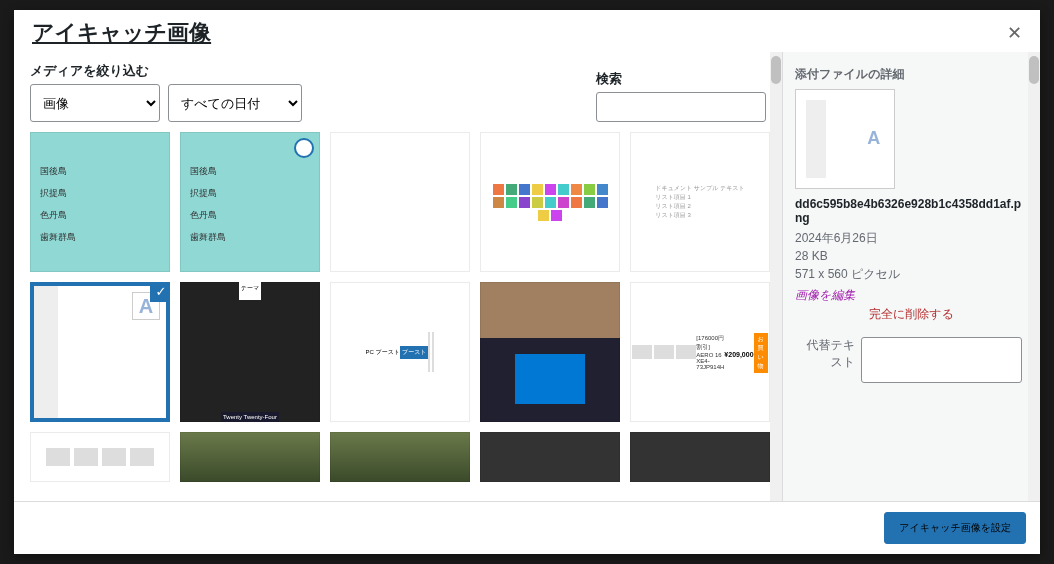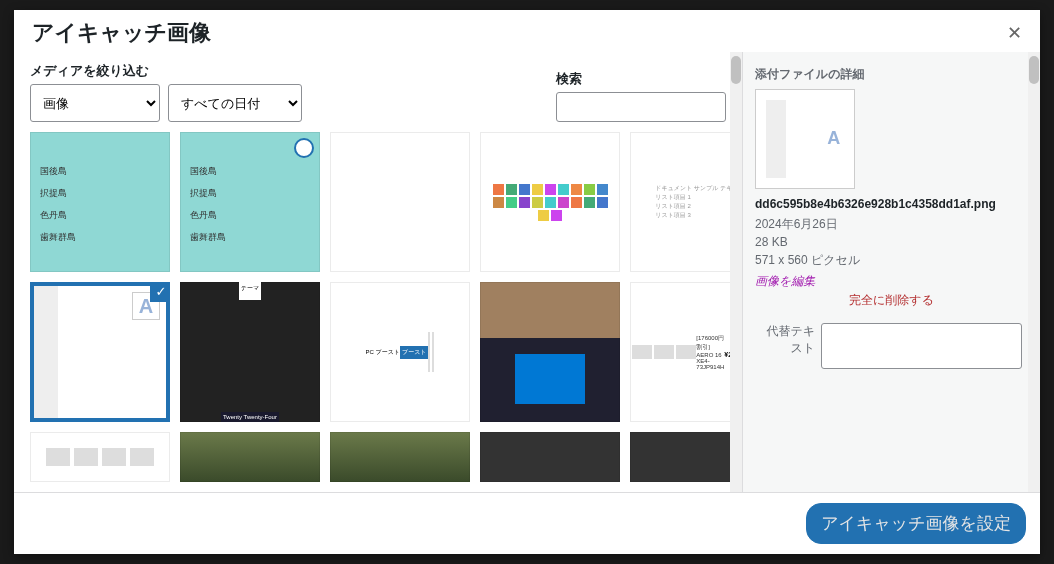--- a/index.html
+++ b/index.html
@@ -1,48 +1,48 @@
 <!DOCTYPE html>
 <html><head>
 <meta charset="utf-8">
 <style>
 * { margin: 0; padding: 0; box-sizing: border-box; }
 body { font-family: -apple-system, "Segoe UI", Arial, sans-serif; background: #1a1a1a; width: 1054px; height: 564px; overflow: hidden; position: relative; }
 .modal { position: absolute; top: 10px; left: 14px; right: 14px; bottom: 10px; background: #fff; display: flex; flex-direction: column; box-shadow: 0 3px 10px rgba(0,0,0,.4); }
 .modal-header { display: flex; justify-content: space-between; align-items: center; padding: 8px 18px 4px; }
-.modal-title { font-size: 22px; font-weight: 600; color: #1d2327; }
+.modal-title { font-size: 22px; font-weight: 600; color: #1d2327; text-decoration: underline; }
 .close-btn { font-size: 18px; color: #666; cursor: pointer; background: none; border: none; }
 .tabs { display: flex; border-bottom: 1px solid #dcdcde; padding: 0 14px; }
 .tab { padding: 8px 14px; font-size: 13px; color: #646970; border: 1px solid transparent; position: relative; top: 1px; cursor: pointer; }
 .tab.active { border: 1px solid #dcdcde; border-bottom-color: #fff; background: #fff; color: #1d2327; }
 .body { flex: 1; display: flex; overflow: hidden; }
 .main { flex: 1; padding: 10px 16px; overflow-y: auto; position: relative; }
 .filter-bar { display: flex; align-items: flex-end; gap: 14px; margin-bottom: 10px; }
 .filter-group { display: flex; flex-direction: column; gap: 4px; }
 .filter-label { font-size: 13px; font-weight: 600; color: #1d2327; }
 .filter-selects { display: flex; gap: 8px; }
 select { height: 38px; font-size: 13px; padding: 0 24px 0 8px; border: 1px solid #8c8f94; border-radius: 3px; background: #fff; min-width: 130px; }
 .search-group { margin-left: auto; display: flex; flex-direction: column; gap: 4px; }
 .search-input { height: 30px; width: 170px; border: 1px solid #8c8f94; border-radius: 3px; padding: 0 8px; font-size: 13px; }
 .grid { display: grid; grid-template-columns: repeat(5, 140px); gap: 10px; }
 .thumb { width: 140px; height: 140px; position: relative; cursor: pointer; box-shadow: inset 0 0 0 1px rgba(0,0,0,.08); background: #f0f0f0; display: flex; align-items: center; justify-content: center; overflow: hidden; }
 .thumb.selected { outline: 4px solid #2271b1; outline-offset: -4px; }
 .check { position: absolute; top: -2px; right: -2px; width: 22px; height: 22px; background: #2271b1; color: #fff; display: flex; align-items: center; justify-content: center; font-size: 13px; }
-.sidebar { width: 298px; border-left: 1px solid #dcdcde; background: #f6f7f7; padding: 14px 12px; overflow-y: auto; font-size: 12px; color: #1d2327; position: relative; }
+.sidebar { width: 258px; border-left: 1px solid #dcdcde; background: #f6f7f7; padding: 14px 12px; overflow-y: auto; font-size: 12px; color: #1d2327; position: relative; }
 .sidebar h3 { font-size: 12px; font-weight: 700; margin-bottom: 6px; color: #646970; }
 .detail-thumb { width: 100px; height: 100px; background: #fff; border: 1px solid #ccc; margin-bottom: 8px; display:flex;align-items:center;justify-content:center; }
 .fname { font-weight: 700; word-break: break-all; margin-bottom: 4px; }
 .meta { color: #646970; line-height: 1.5; }
 .link-edit { color: #a21caf; cursor: pointer; display: block; margin-top: 4px; font-style: italic; }
 .link-del { color: #b32d2e; cursor: pointer; display: block; margin-top: 2px; text-align: center; }
 .alt-label { text-align: right; padding-right: 6px; color: #646970; margin-top: 14px; display:flex; gap:6px; align-items:flex-start;}
 .alt-label span{ width:60px; text-align:right; display:inline-block;}
 .alt-text { flex:1; height: 46px; border: 1px solid #8c8f94; border-radius:3px; resize:none;}
 .footer { border-top: 1px solid #dcdcde; padding: 10px 14px; display: flex; justify-content: flex-end; background: #fff; }
-.btn-primary { background: #2271b1; color: #e5e5e5; border: 1px solid #2271b1; padding: 8px 14px; font-size: 17px; border-radius: 15px; cursor: pointer; }
+.btn-primary { background: #2271b1; color: #000000; border: 1px solid #2271b1; padding: 8px 14px; font-size: 10px; border-radius: 3px; cursor: pointer; }
 .scroll-ind{position:absolute;right:0;top:0;bottom:0;width:12px;background:#f0f0f0;}
 .scroll-ind .thb{position:absolute;left:1px;right:1px;top:4px;height:28px;background:#c0c0c0;border-radius:5px;}
 
 
 .map { background:#8fd8d4; position:relative; }
 .map::after{content:"国後島\A択捉島\A色丹島\A歯舞群島";white-space:pre;position:absolute;left:10px;top:28px;font-size:9px;color:#333;line-height:22px;}
 .tbl{background:#fff;padding:4px;}
 .tbl div{border-top:1px solid #ddd;height:6px;}
 .kb{background:#fff;display:flex;flex-wrap:wrap;gap:2px;padding:12px;justify-content:center;align-content:center;}
 .kb i{width:11px;height:11px;display:block;}

